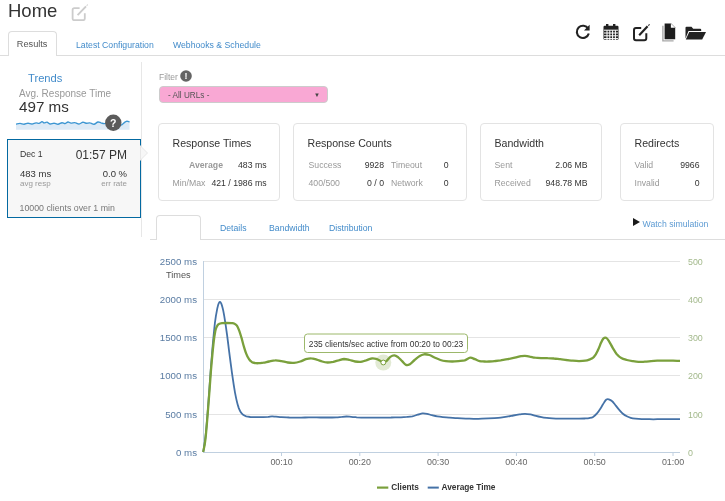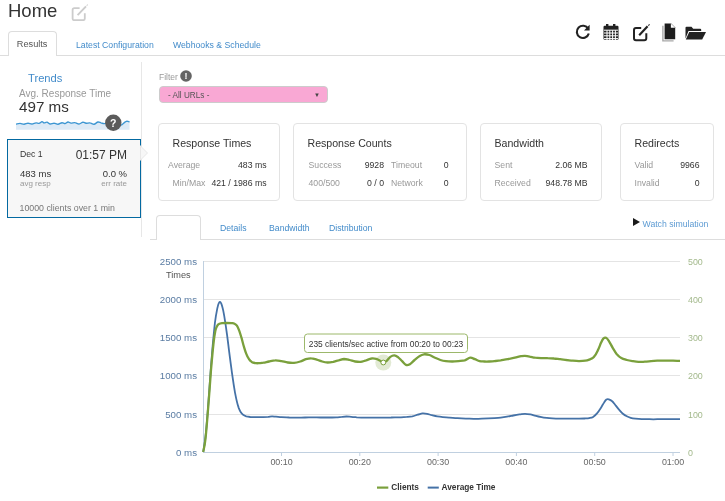--- a/index.html
+++ b/index.html
@@ -94,21 +94,21 @@
   <circle cx="6" cy="6" r="5.8" fill="#646464"></circle>
   <text x="6" y="9" font-size="9" fill="#fff" text-anchor="middle" font-weight="bold">!</text>
 </svg>
 <div class="abs" style="left:159px; top:85.5px; width:169px; height:17.5px; border:1px solid #ccc; border-radius:4px; background:#f9a8d4;">
   <div style="position:absolute; left:8px; top:4px; font-size:8.2px; color:#555;">- All URLs -</div>
   <div style="position:absolute; right:7px; top:5px; font-size:6px; color:#444;">▼</div>
 </div>
 
 <div class="card" style="left:158px; width:122px;">
   <div class="ctitle">Response Times</div>
-  <div class="crow lbl" style="left:9px; top:36px;">Average</div>
+  <div class="crow lbl" style="left:30px; top:36px;font-weight:bold;">Average</div>
   <div class="val" style="right:12.5px; top:36px;">483 ms</div>
   <div class="crow lbl" style="left:13.5px; top:53.5px;">Min/Max</div>
   <div class="val" style="right:12.5px; top:53.5px;">421 / 1986 ms</div>
 </div>
 <div class="card" style="left:293px; width:174px;">
   <div class="ctitle">Response Counts</div>
   <div class="crow lbl" style="left:14.5px; top:36px;">Success</div>
   <div class="val" style="left:14.5px; width:75.5px; top:36px;">9928</div>
   <div class="crow lbl" style="left:97px; top:36px;">Timeout</div>
   <div class="val" style="left:97px; width:57.5px; top:36px;">0</div>

